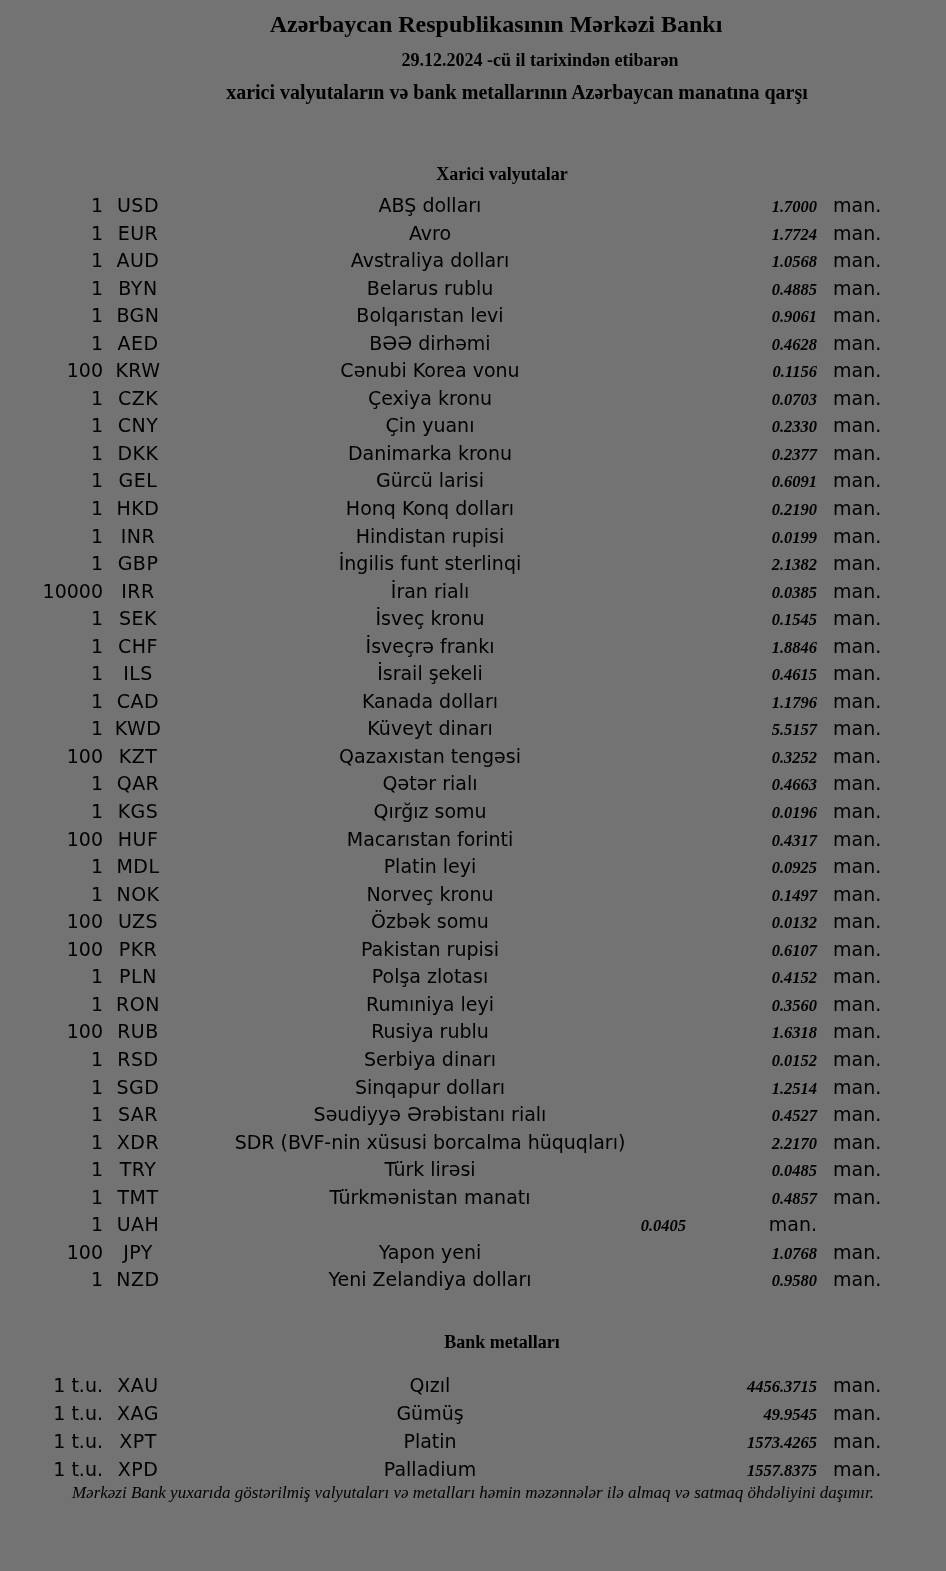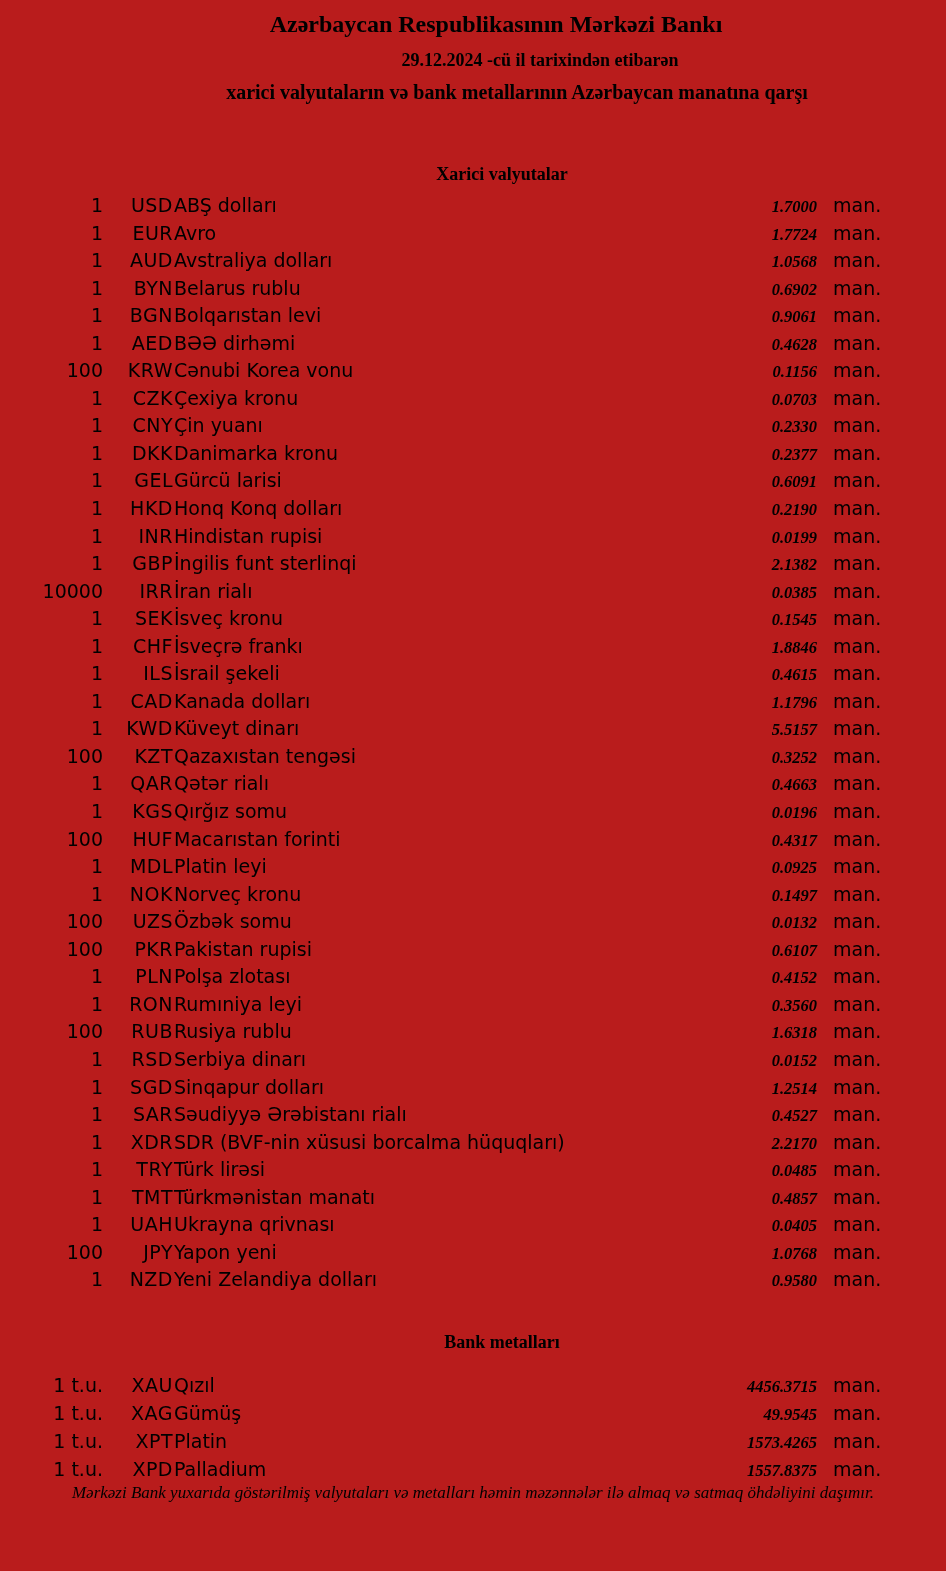--- a/index.html
+++ b/index.html
@@ -1,20 +1,20 @@
 <!DOCTYPE html>
 <html><head>
 <meta charset="utf-8">
 <style>
   html, body { margin: 0; padding: 0; background: #ffffff; }
   .page {
     position: relative;
     width: 946px;
     height: 1571px;
-    background: #b91c1c;
+    background: #737373;
     color: #000000;
     overflow: hidden;
     font-family: "DejaVu Sans", sans-serif;
   }
   
   .hline { display: block; width: 100%; text-align: center; position: relative; }
   .title {
     padding-top: 11px;
     left: 23px;
     font-family: "Liberation Serif", serif;
@@ -55,22 +55,22 @@
     display: grid;
     grid-template-columns: 103px 70px 1fr 131px 63px;
     align-items: baseline;
     padding-right: 66px;
     height: 27.56px;
     line-height: 27.56px;
     font-size: 19px;
   }
   .metal-rows .crow { height: 28px; line-height: 28px; }
   .qty  { text-align: right; white-space: nowrap; }
-  .code { text-align: right; letter-spacing: 0.5px; white-space: nowrap; }
-  .name { text-align: left; padding-left: 1px; white-space: nowrap; }
+  .code { text-align: center; letter-spacing: 0.5px; white-space: nowrap; }
+  .name { text-align: center; padding-left: 1px; white-space: nowrap; }
   .rate {
     text-align: right;
     font-family: Liberation Serif, serif;
     font-weight: bold;
     font-style: italic;
     font-size: 16.5px;
     white-space: nowrap;
   }
   .man { text-align: right; padding-left: 16px; white-space: nowrap; }
   
@@ -119,21 +119,21 @@
           <span class="code">AUD</span>
           <span class="name">Avstraliya dolları</span>
           <span class="rate">1.0568</span>
           <span class="man">man.</span>
         </div>
 
         <div class="crow">
           <span class="qty">1</span>
           <span class="code">BYN</span>
           <span class="name">Belarus rublu</span>
-          <span class="rate">0.6902</span>
+          <span class="rate">0.4885</span>
           <span class="man">man.</span>
         </div>
 
         <div class="crow">
           <span class="qty">1</span>
           <span class="code">BGN</span>
           <span class="name">Bolqarıstan levi</span>
           <span class="rate">0.9061</span>
           <span class="man">man.</span>
         </div>
@@ -390,21 +390,20 @@
           <span class="qty">1</span>
           <span class="code">TMT</span>
           <span class="name">Türkmənistan manatı</span>
           <span class="rate">0.4857</span>
           <span class="man">man.</span>
         </div>
 
         <div class="crow">
           <span class="qty">1</span>
           <span class="code">UAH</span>
-          <span class="name">Ukrayna qrivnası</span>
           <span class="rate">0.0405</span>
           <span class="man">man.</span>
         </div>
 
         <div class="crow">
           <span class="qty">100</span>
           <span class="code">JPY</span>
           <span class="name">Yapon yeni</span>
           <span class="rate">1.0768</span>
           <span class="man">man.</span>

